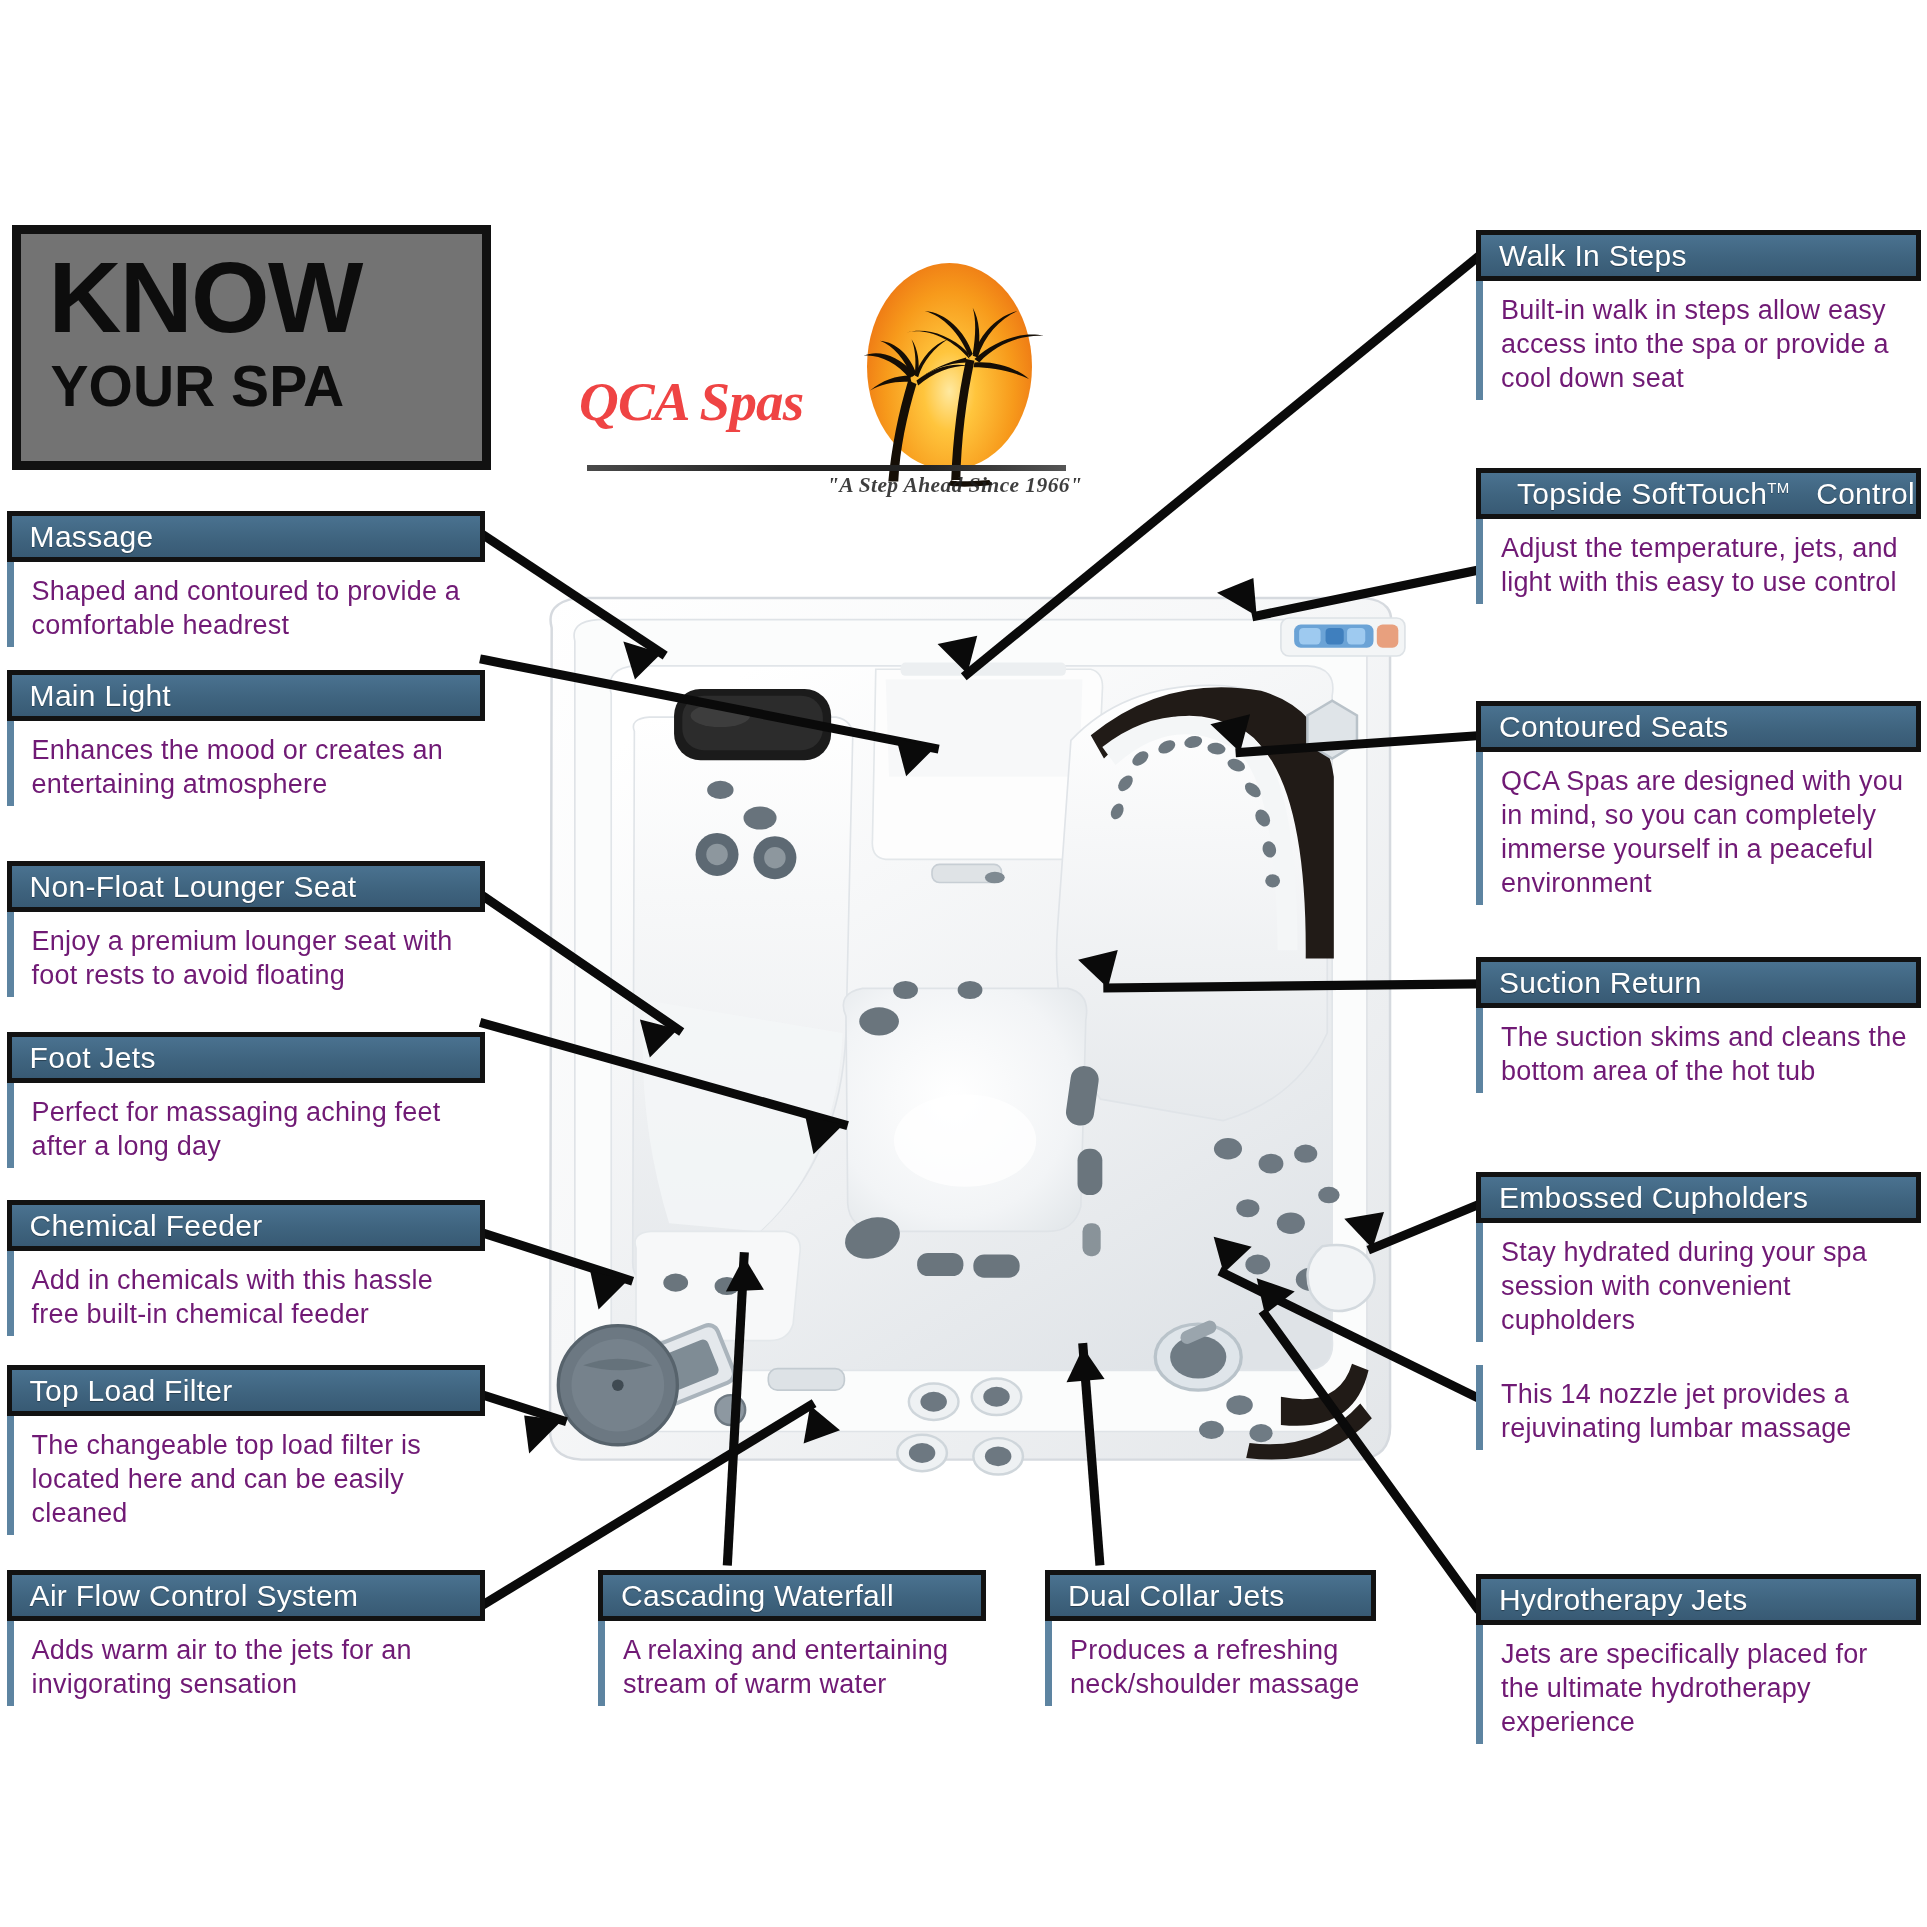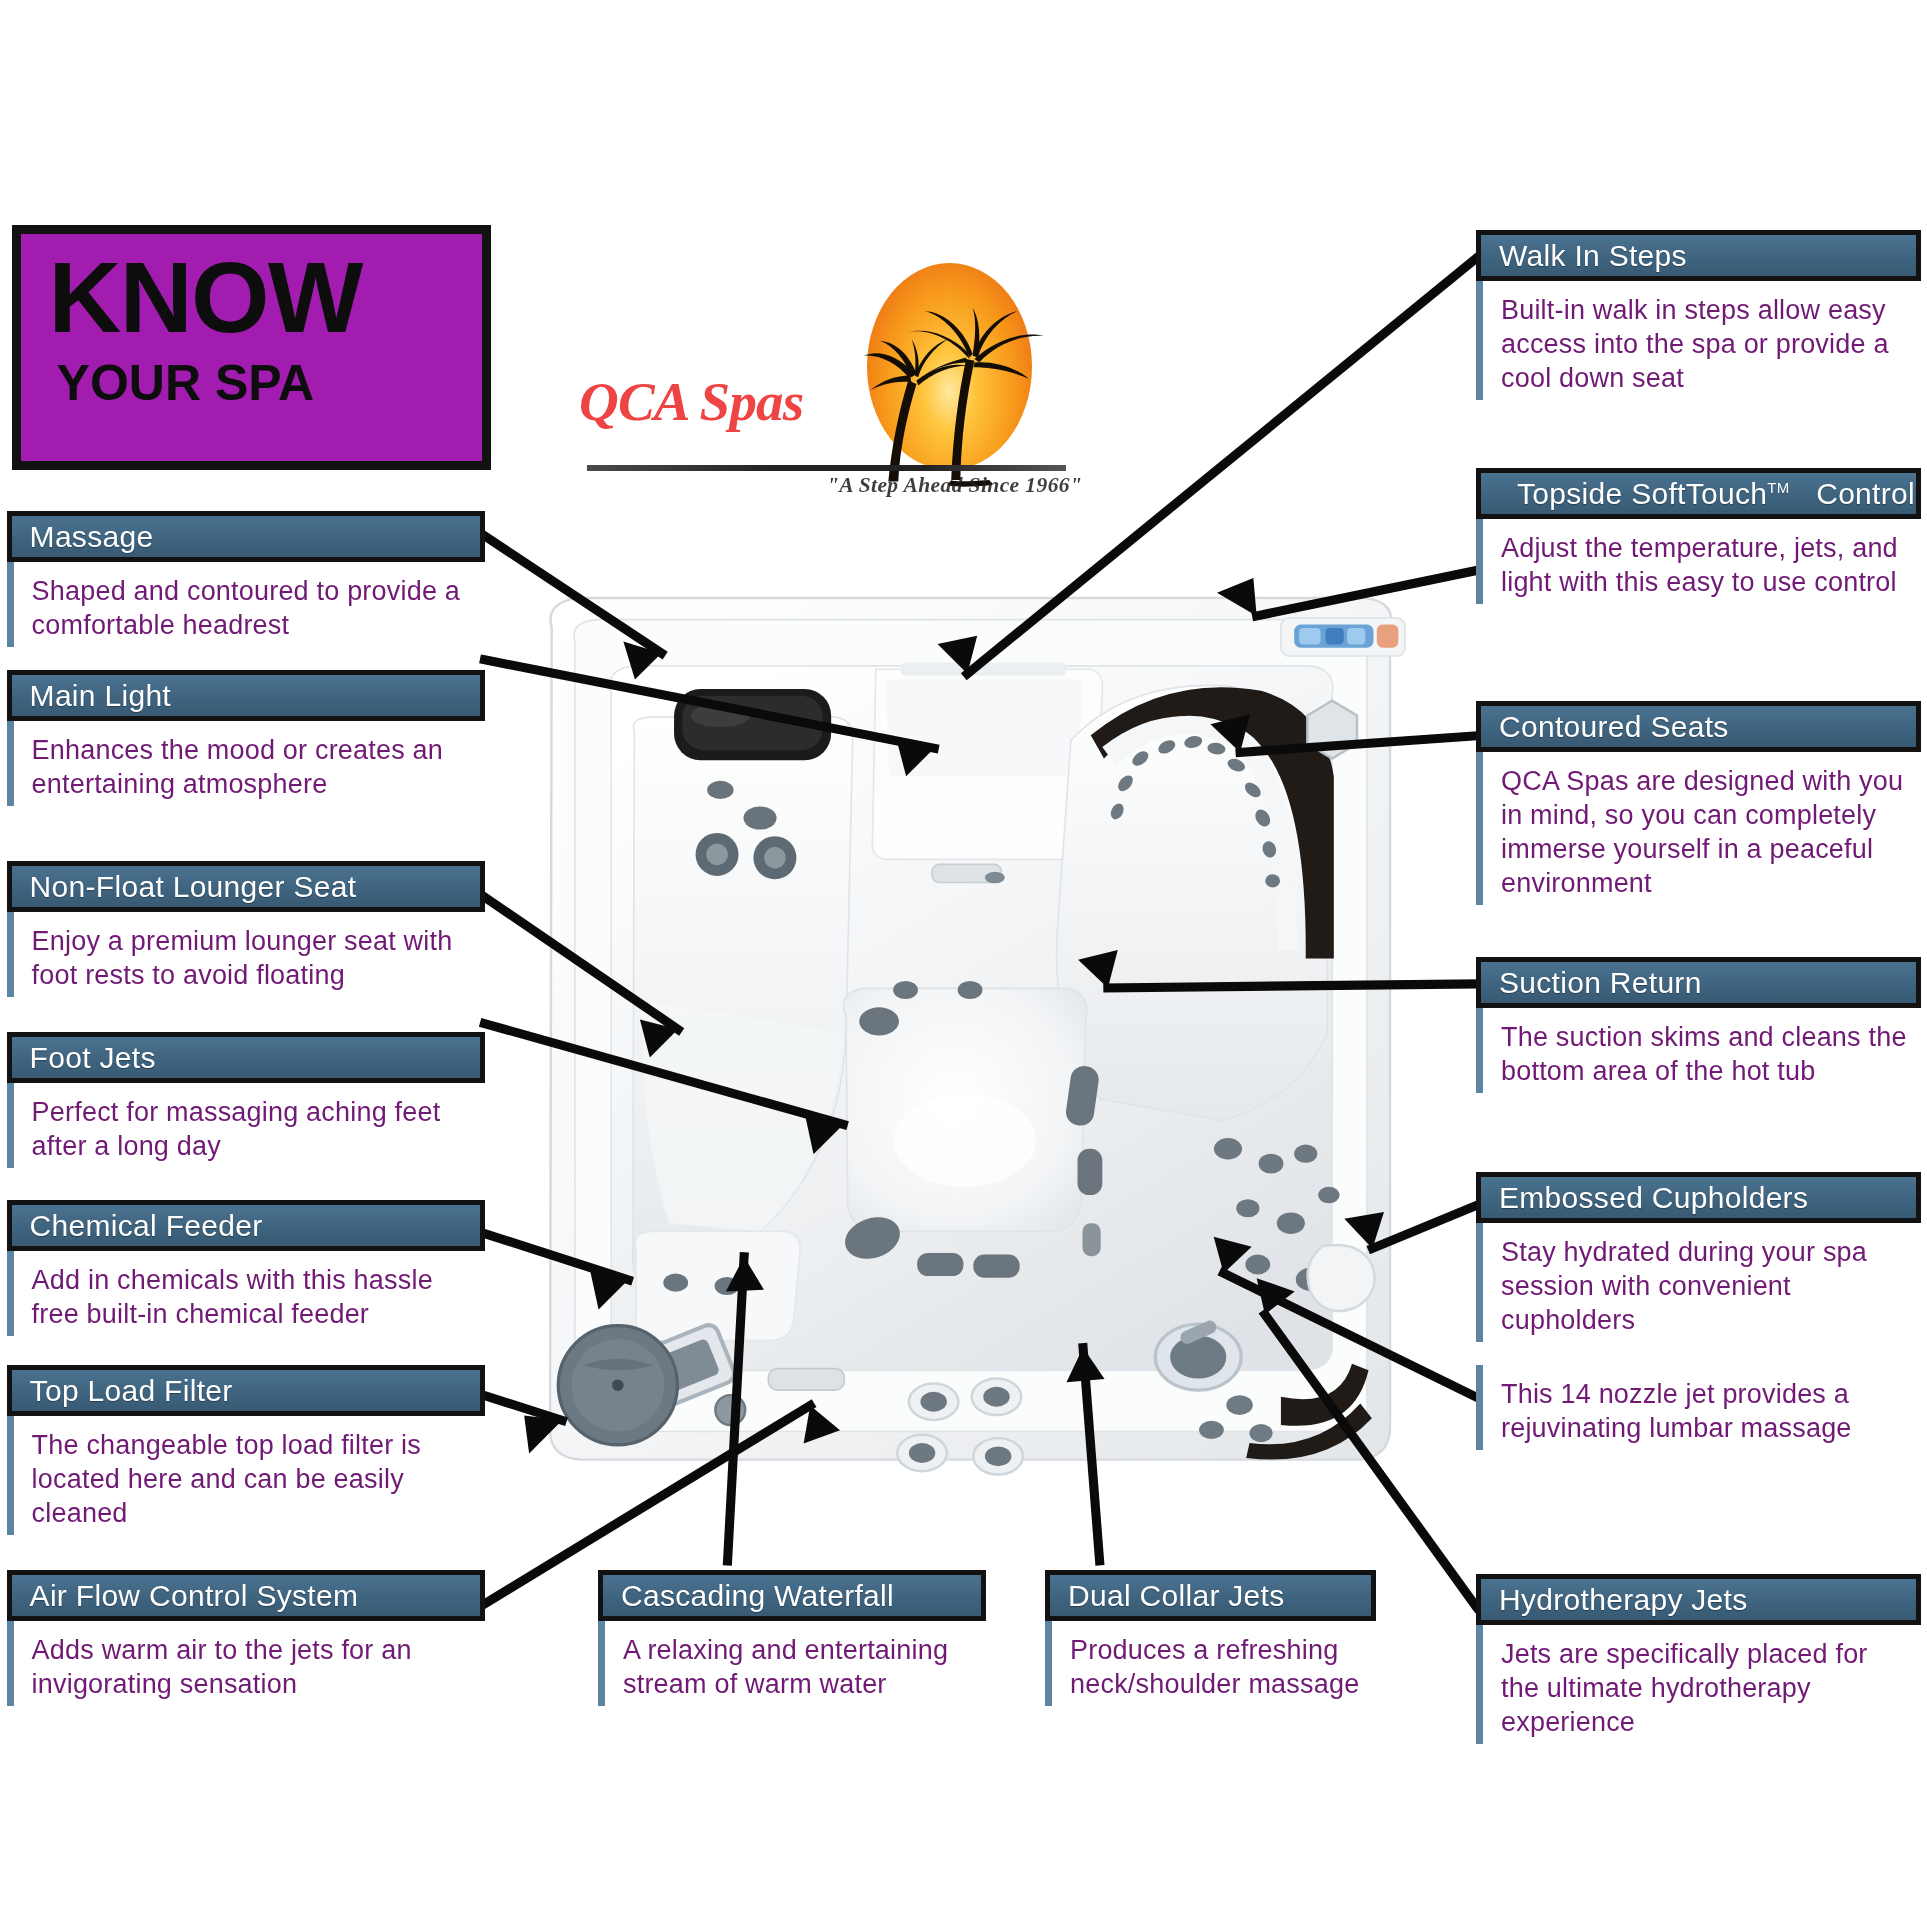--- a/index.html
+++ b/index.html
@@ -6,30 +6,30 @@
   body{
     width:1928px;height:1928px;background:#ffffff;
     font-family:"Liberation Sans", sans-serif;
     position:relative;overflow:hidden;
   }
   #stage{position:absolute;left:0;top:0;width:1928px;height:1928px;}
 
   
   .title-plate{
     position:absolute;left:11.6px;top:225px;width:479px;height:245px;
-    border:9px solid #111111;background:#a21caf;box-sizing:border-box;
+    border:9px solid #111111;background:#737373;box-sizing:border-box;
   }
   .title-line1{
     position:absolute;left:28px;top:13.2px;width:430px;
     font-size:101px;font-weight:bold;letter-spacing:-1.7px;line-height:1;
     color:#0d0d0d;
   }
   .title-line2{
-    position:absolute;left:36px;top:124px;width:430px;
-    font-size:50px;font-weight:bold;letter-spacing:0px;line-height:1;
+    position:absolute;left:30px;top:124px;width:430px;
+    font-size:57px;font-weight:bold;letter-spacing:0px;line-height:1;
     color:#0d0d0d;
   }
 
   
   .logo-wrap{position:absolute;left:579px;top:248px;width:529px;height:273px;}
   .logo-sun{
     position:absolute;left:288px;top:15px;width:165px;height:207px;
     border-radius:50%;
     background:radial-gradient(ellipse at 50% 62%, #ffe9a0 0%, #ffc53d 22%, #f79a1b 55%, #ef7c15 75%, #e3690f 100%);
   }

